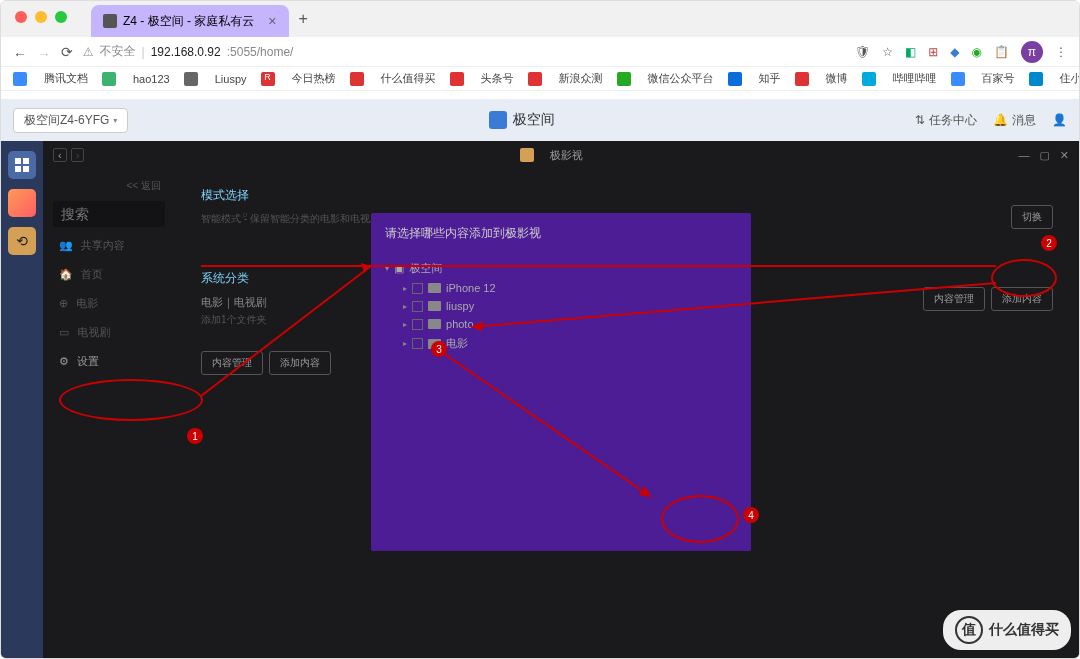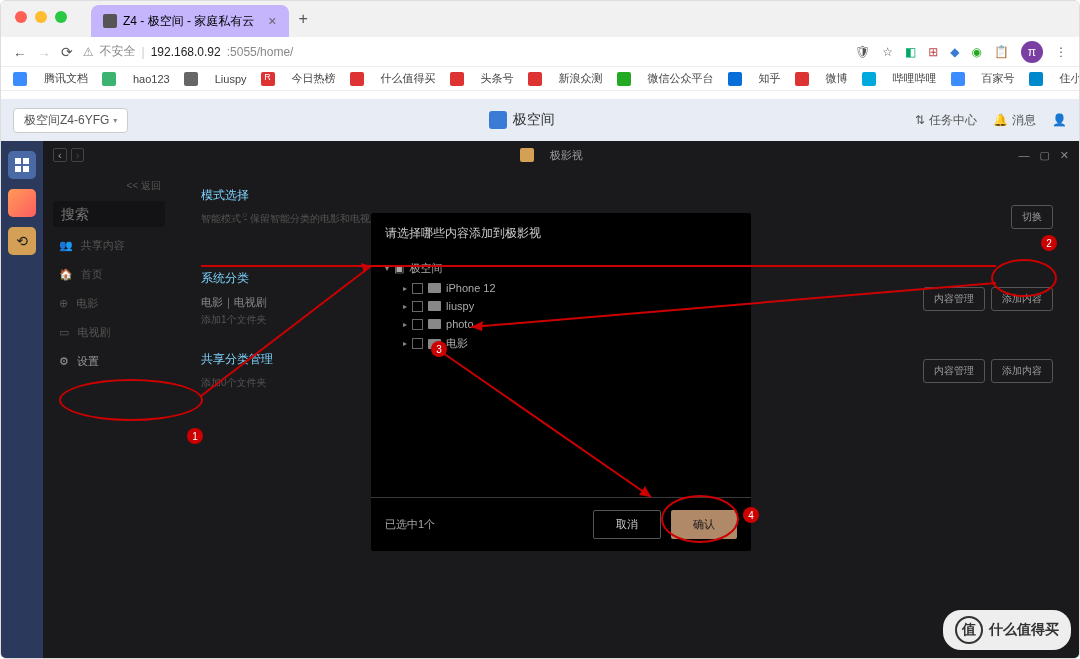--- a/index.html
+++ b/index.html
@@ -52,21 +52,21 @@
 .side-item{display:flex;align-items:center;gap:8px;padding:7px 10px;color:#555;font-size:11px}
 .side-item.active{color:#999}
 .main-panel{flex:1;padding:18px 26px;color:#888;position:relative}
 .section-title{font-size:12px;color:#7dd3fc;margin-bottom:8px}
 .section-sub{font-size:10px;color:#555;margin-bottom:20px}
 .section-head{display:flex;justify-content:space-between;align-items:center;margin-bottom:6px}
 .panel-block{margin-bottom:24px}
 .btn-outline{border:1px solid #555;background:none;color:#999;font-size:10px;padding:4px 10px;border-radius:3px;cursor:pointer}
 .btn-row{display:flex;gap:6px}
 .sub-text{font-size:10px;color:#555}
-.modal{position:absolute;left:370px;top:212px;width:380px;height:338px;background:#000000;border-radius:2px;display:flex;flex-direction:column;font-size:11px;color:#aaa}
+.modal{position:absolute;left:370px;top:212px;width:380px;height:338px;background:#4c1d95;border-radius:2px;display:flex;flex-direction:column;font-size:11px;color:#aaa}
 .modal-title{padding:12px 14px;font-size:12px;color:#ccc}
 .tree{flex:1;padding:4px 14px;overflow:auto}
 .tree-node{padding:3px 0;display:flex;align-items:center;gap:5px}
 .tree-root{color:#aaa}
 .tree-child{padding-left:18px;color:#aaa}
 .caret{font-size:8px;color:#888}
 .checkbox{width:11px;height:11px;border:1px solid #666;display:inline-block}
 .folder-ico{width:13px;height:10px;background:#888;border-radius:1px;display:inline-block}
 .modal-foot{border-top:1px solid #3a3a3c;padding:12px 14px;display:flex;align-items:center;justify-content:space-between}
 .modal-btns{display:flex;gap:10px}
@@ -293,24 +293,20 @@
                   <div class="sub-text" style="margin-top:3px">添加1个文件夹</div>
                 </div>
                 <div class="btn-row">
                   <button class="btn-outline">内容管理</button>
                   <button class="btn-outline">添加内容</button>
                 </div>
               </div>
             </div>
             <div class="panel-block">
               <div class="section-head">
-                <div>
-                  <div class="section-title">共享分类管理</div>
-                  <div class="sub-text" style="margin-top:6px">添加0个文件夹</div>
-                </div>
                 <div class="btn-row">
                   <button class="btn-outline">内容管理</button>
                   <button class="btn-outline">添加内容</button>
                 </div>
               </div>
             </div>
           </div>
         </div>
       </div>
     </div>
@@ -341,27 +337,20 @@
           <span class="checkbox"></span>
           <span class="folder-ico"></span>
           <span>photo</span>
         </div>
       <div class="tree-node tree-child">
           <span class="caret">▸</span>
           <span class="checkbox"></span>
           <span class="folder-ico"></span>
           <span>电影</span>
         </div>
-    </div>
-    <div class="modal-foot">
-      <span>已选中1个</span>
-      <div class="modal-btns">
-        <button class="btn-cancel">取消</button>
-        <button class="btn-confirm">确认</button>
-      </div>
     </div>
   </div>
 
   <svg class="anno" style="left:0;top:0;width:1080px;height:659px">
     <line x1="200" y1="395" x2="370" y2="265" class="arrow-line"></line>
     <polygon points="370,265 360,262 363,272" fill="#c00"></polygon>
     <line x1="995" y1="282" x2="470" y2="326" class="arrow-line"></line>
     <polygon points="470,326 482,320 481,330" fill="#c00"></polygon>
     <line x1="442" y1="352" x2="650" y2="496" class="arrow-line"></line>
     <polygon points="650,496 638,494 644,485" fill="#c00"></polygon>

